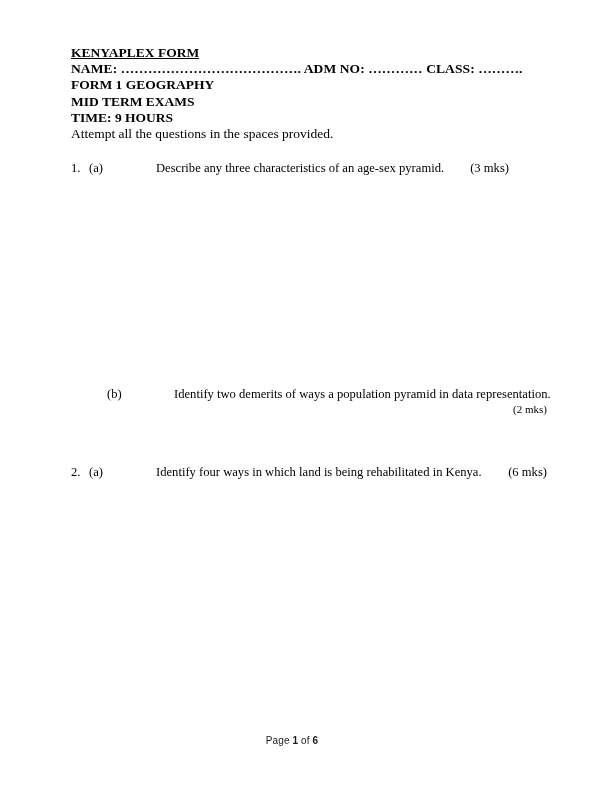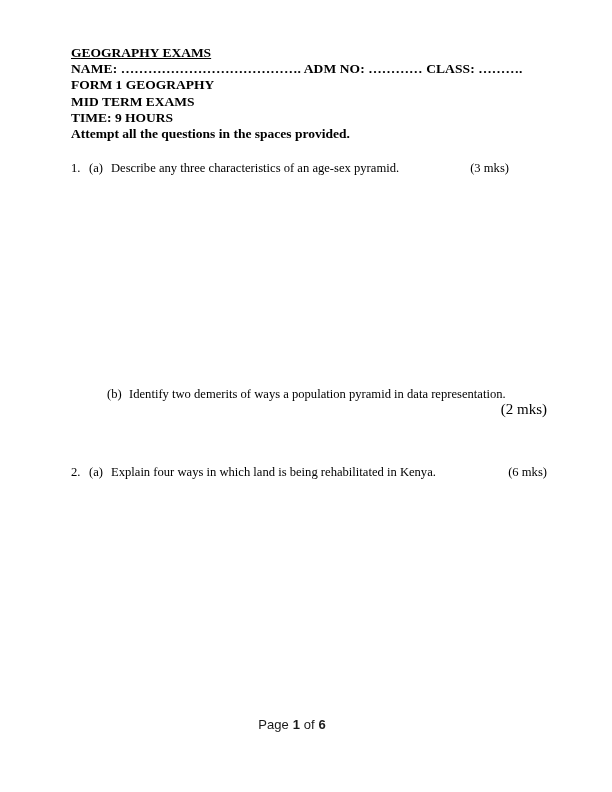--- a/index.html
+++ b/index.html
@@ -34,21 +34,21 @@
     white-space: nowrap;
   }
   .org-title {
     text-decoration: underline;
     text-underline-offset: 1px;
   }
   .name-line {
     letter-spacing: 0.1px;
   }
   .instruction-line {
-    font-weight: bold;
+    font-weight: normal;
     font-size: 13.5px;
     margin-top: 0;
   }
 
   
   .question {
     font-size: 12.6px;
     line-height: 15px;
   }
   .q-row {
@@ -59,70 +59,71 @@
   .q-num {
     width: 18px;
     flex: 0 0 18px;
   }
   .q-letter {
     width: 22px;
     flex: 0 0 22px;
   }
   .q-text {
     flex: 1 1 auto;
+    margin-left: 45px;
   }
   .q-marks {
     flex: 0 0 auto;
     white-space: nowrap;
     margin-left: 19px;
   }
   .marks-inline-a {
     padding-right: 42px;
   }
   .marks-inline-b {
     padding-right: 4px;
   }
   .marks-own-line {
     text-align: right;
-    font-size: 15px;
+    font-size: 11px;
     line-height: 15px;
     padding-right: 4px;
   }
   .sub-indent {
     padding-left: 18px;
   }
 
   
   .gap-q1a { height: 211px; }
   .gap-after-header { height: 19px; }
   .gap-q1b { height: 48px; }
 
   
   .page-footer {
     position: absolute;
     left: 0;
-    top: 717px;
+    top: 735px;
     width: 584px;
     text-align: center;
     font-family: "Liberation Sans", "DejaVu Sans", sans-serif;
-    font-size: 13px;
+    font-size: 10px;
     color: #1a1a1a;
     letter-spacing: 0.1px;
   }
   .page-footer b { font-weight: bold; }
 </style>
 </head>
 <body>
 
 <div class="page">
 
   <div class="content">
 
     <div class="exam-header">
-      <div class="header-line org-title">GEOGRAPHY EXAMS</div>
+      <div class="header-line org-title">KENYAPLEX FORM</div>
       <div class="header-line name-line">NAME: …………………………………. ADM NO: ………… CLASS: ……….</div>
       <div class="header-line">FORM 1 GEOGRAPHY</div>
       <div class="header-line">MID TERM EXAMS</div>
       <div class="header-line">TIME: 9 HOURS</div>
       <div class="header-line instruction-line">Attempt all the questions in the spaces provided.</div>
     </div>
 
     <div class="gap-after-header"></div>
 
     <div class="question">
@@ -143,21 +144,21 @@
       </div>
       <div class="marks-own-line">(2 mks)</div>
 
       <div class="gap-q1b"></div>
     </div>
 
     <div class="question">
       <div class="q-row">
         <span class="q-num">2.</span>
         <span class="q-letter">(a)</span>
-        <span class="q-text">Explain four ways in which land is being rehabilitated in Kenya.</span>
+        <span class="q-text">Identify four ways in which land is being rehabilitated in Kenya.</span>
         <span class="q-marks marks-inline-b">(6 mks)</span>
       </div>
       <div style="height:220px;"></div>
     </div>
 
   </div>
 
   <div class="page-footer">
     <span>Page</span>
     <b>1</b>

